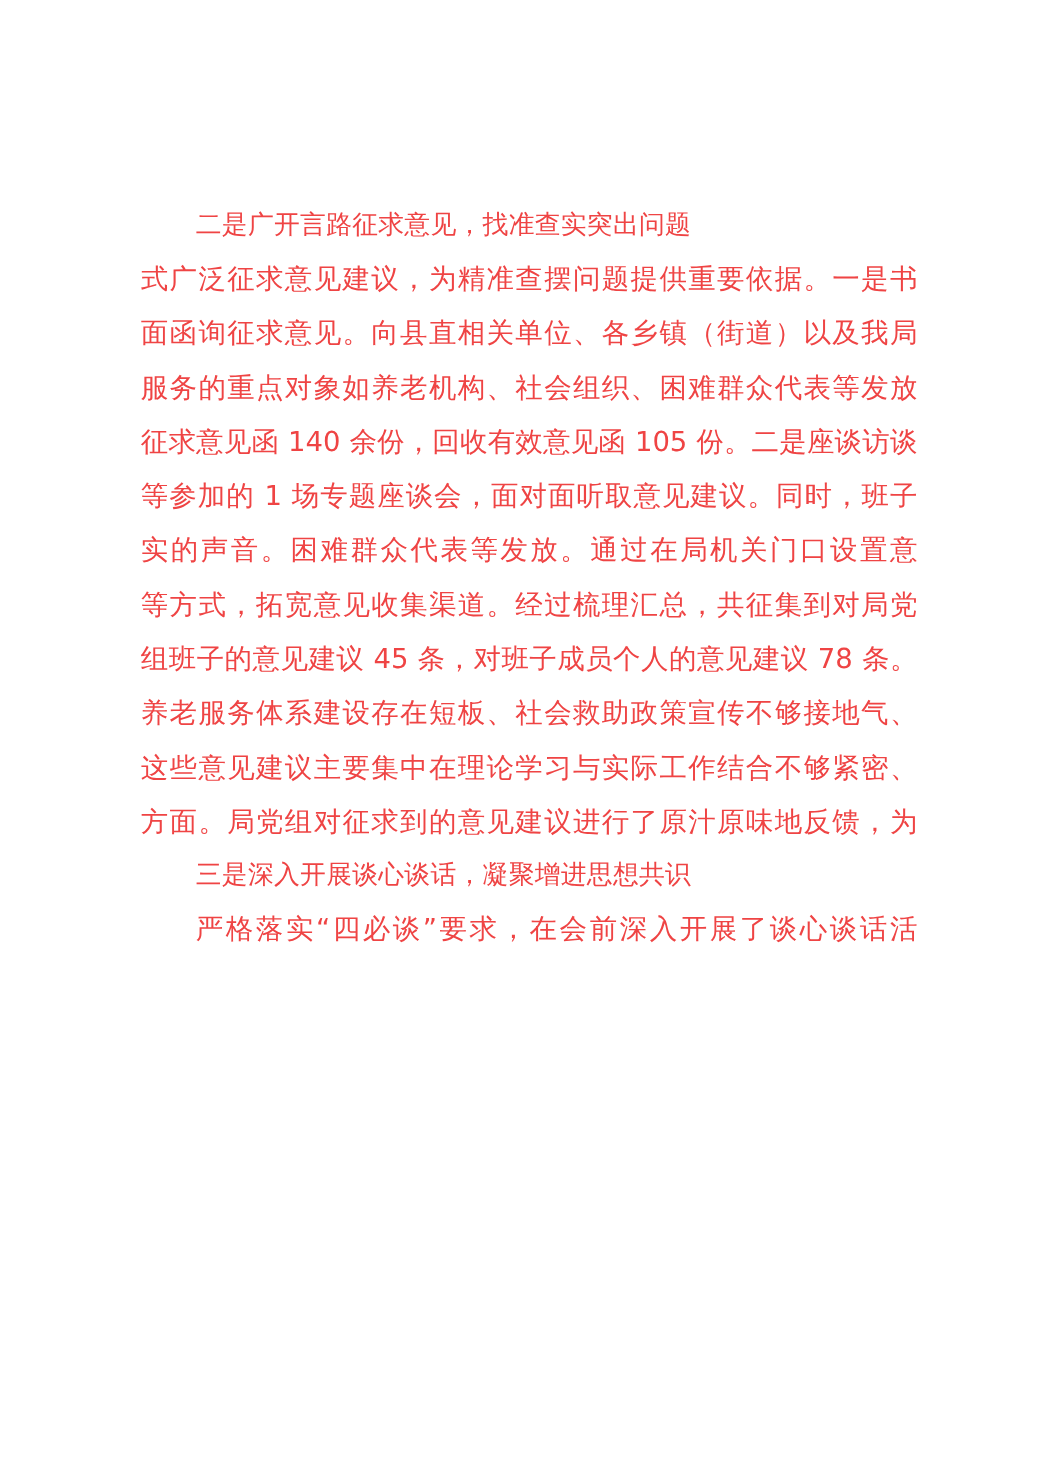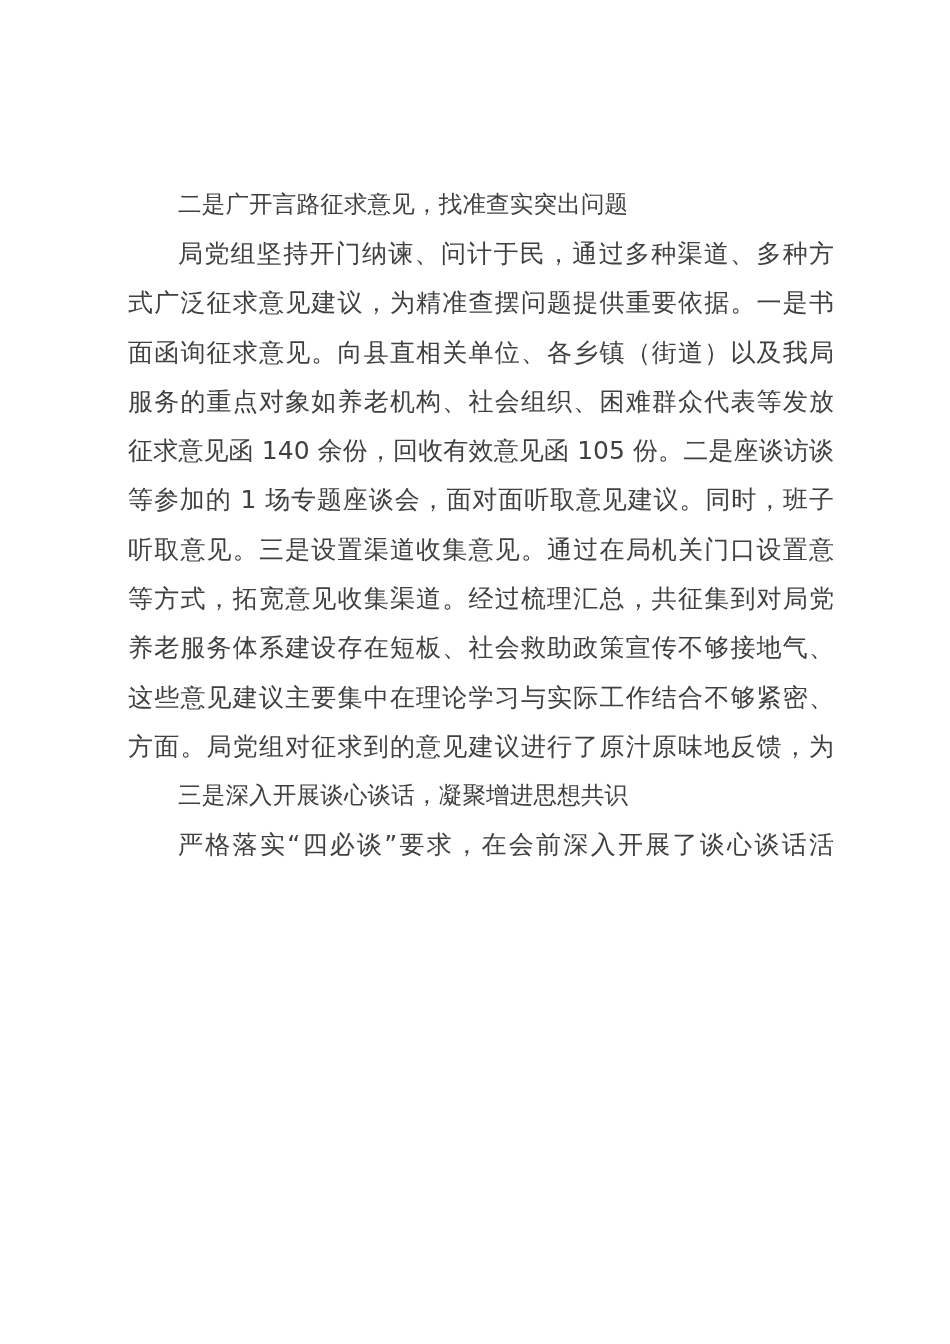--- a/index.html
+++ b/index.html
@@ -3,21 +3,21 @@
 <meta charset="utf-8">
 <style>
   html, body { margin: 0; padding: 0; background: #ffffff; }
   body { width: 950px; height: 1344px; position: relative; overflow: hidden; }
   .page {
     position: absolute;
     left: 128px;
     top: 180px;
     width: 706px;
     font-family: "DejaVu Sans", "Liberation Sans", sans-serif;
-    color: #404040;
+    color: #ef4444;
   }
   .heading {
     font-size: 23.5px;
     line-height: 49px;
     height: 49px;
     padding-left: 50px;
     white-space: nowrap;
     letter-spacing: 0.2px;
   }
   .line {
@@ -31,28 +31,28 @@
   }
   .line.indent { padding-left: 50px; }
   .line.last { text-align-last: left; }
 </style>
 </head>
 <body>
 
 <div class="page">
   <div class="heading">二是广开言路征求意见，找准查实突出问题</div>
 
-  <div class="line indent">局党组坚持开门纳谏、问计于民，通过多种渠道、多种方</div>
   <div class="line">式广泛征求意见建议，为精准查摆问题提供重要依据。一是书</div>
   <div class="line">面函询征求意见。向县直相关单位、各乡镇（街道）以及我局</div>
   <div class="line">服务的重点对象如养老机构、社会组织、困难群众代表等发放</div>
   <div class="line">征求意见函 140 余份，回收有效意见函 105 份。二是座谈访谈</div>
   <div class="line">等参加的 1 场专题座谈会，面对面听取意见建议。同时，班子</div>
-  <div class="line">听取意见。三是设置渠道收集意见。通过在局机关门口设置意</div>
+  <div class="line">实的声音。困难群众代表等发放。通过在局机关门口设置意</div>
   <div class="line">等方式，拓宽意见收集渠道。经过梳理汇总，共征集到对局党</div>
+  <div class="line">组班子的意见建议 45 条，对班子成员个人的意见建议 78 条。</div>
   <div class="line">养老服务体系建设存在短板、社会救助政策宣传不够接地气、</div>
   <div class="line">这些意见建议主要集中在理论学习与实际工作结合不够紧密、</div>
   <div class="line">方面。局党组对征求到的意见建议进行了原汁原味地反馈，为</div>
 
   <div class="heading">三是深入开展谈心谈话，凝聚增进思想共识</div>
 
   <div class="line indent">严格落实“四必谈”要求，在会前深入开展了谈心谈话活</div>
 </div>
 
 </body></html>

